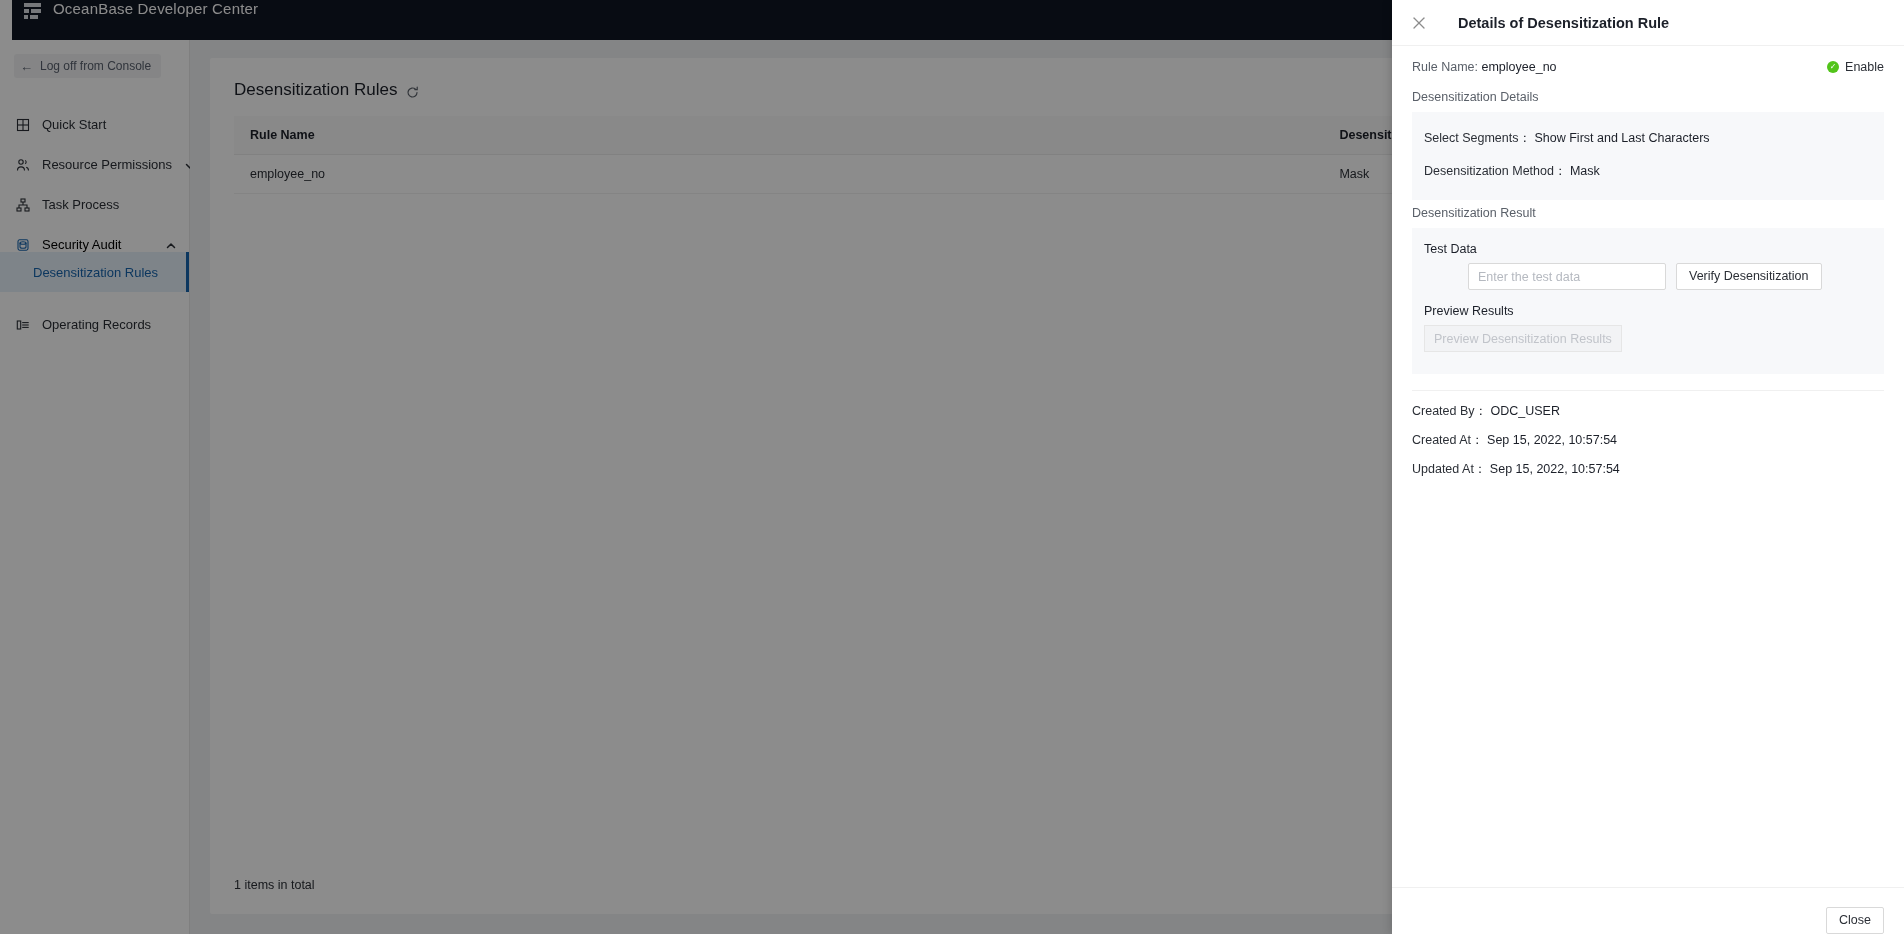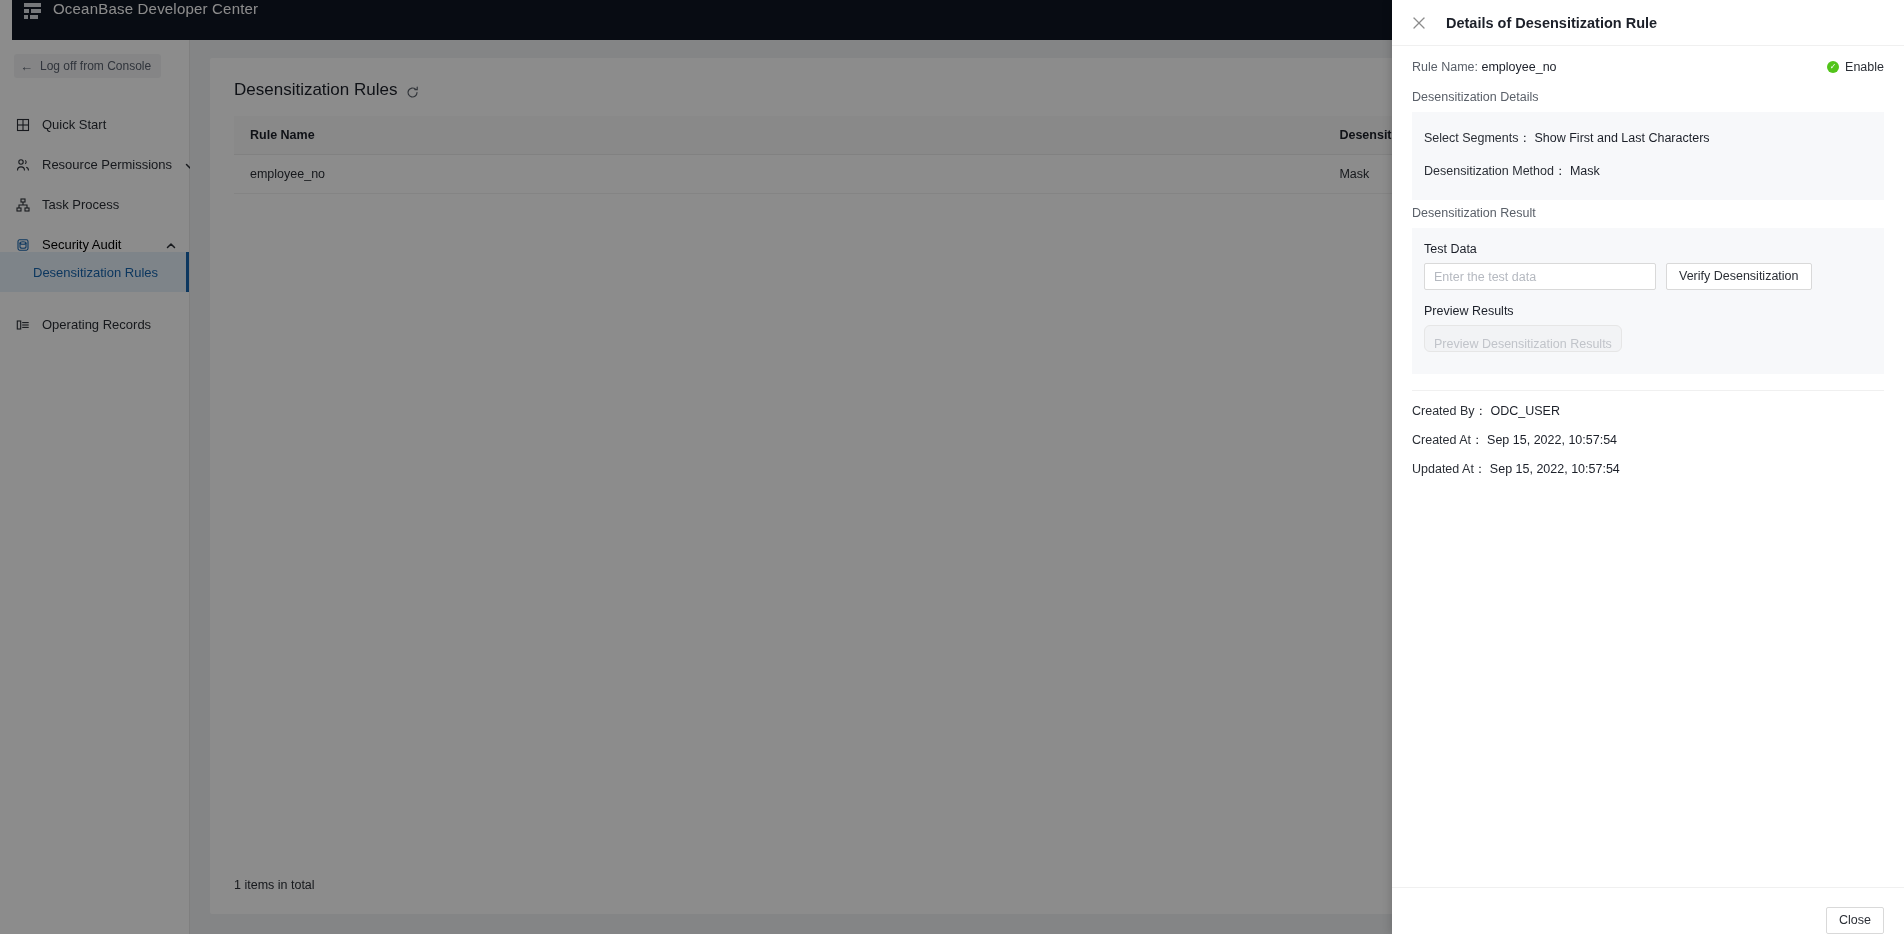--- a/index.html
+++ b/index.html
@@ -101,21 +101,21 @@
 
   
   .drawer {
     position:absolute; right:0; top:0; width:512px; height:934px;
     background:#ffffff; z-index:20;
     box-shadow:-2px 0 8px rgba(0,0,0,.15);
     display:flex; flex-direction:column;
   }
   .drawer-head {
     height:46px; flex:0 0 46px; border-bottom:1px solid #f0f0f0;
-    display:flex; align-items:center; padding:0 20px; gap:20px;
+    display:flex; align-items:center; padding:0 20px; gap:32px;
   }
   .close-x { width:14px; height:14px; color:#8c8c8c; display:block; cursor:pointer; }
   .drawer-title { font-size:14.5px; font-weight:700; color:#1c2029; }
 
   .drawer-body { flex:1 1 auto; overflow:auto; padding:0 20px; }
 
   .row-rule {
     display:flex; align-items:center; justify-content:space-between;
     padding:14px 0 10px 0; font-size:12.5px; color:#2b2f36;
   }
@@ -134,34 +134,34 @@
   .panel { background:#f7f8fa; padding:10px 0 12px 0; }
   .panel .prow {
     font-size:12.5px; color:#1c2029; padding:8px 0 8px 12px;
   }
   .panel .prow .k { color:#2b2f36; }
 
   .panel.result { padding:14px 12px 22px 12px; }
   .field-label { font-size:12.5px; color:#1c2029; margin-bottom:7px; }
   .field-row { display:flex; align-items:center; gap:10px; margin-bottom:14px; }
   .txt-input {
-    width:232px; height:27px; border:1px solid #d9d9d9; border-radius:2px;
+    width:198px; height:27px; border:1px solid #d9d9d9; border-radius:2px;
     background:#fff; font-size:12.5px; color:#2b2f36; padding:0 9px;
-    font-family:"Liberation Sans", sans-serif; outline:none;
+    font-family:"Liberation Sans", sans-serif; outline:none;margin-left:44px;
   }
   .txt-input::placeholder { color:#b5b9c0; }
   .btn {
     height:27px; border:1px solid #d9d9d9; border-radius:2px; background:#fff;
     font-size:12.5px; color:#2b2f36; padding:0 12px; cursor:pointer;
     font-family:"Liberation Sans", sans-serif; line-height:25px;
   }
   .preview-box {
-    width:198px; height:27px; border:1px solid #e6e6e6; border-radius:6px;
+    width:198px; height:27px; border:1px solid #e6e6e6; border-radius:0;
     background:#f2f3f5; font-size:12.5px; color:#c1c4ca; padding:0 9px;
-    display:flex; align-items:flex-end;
+    display:flex; align-items:center;
   }
 
   .divider { height:1px; background:#f0f0f0; margin:16px 0 0 0; }
   .meta-row { font-size:12.5px; color:#1c2029; padding:12px 0 0 0; }
   .meta-row .k { color:#2b2f36; }
   .meta-row .v { color:#1c2029; }
 
   .drawer-foot {
     flex:0 0 47px; height:47px; border-top:1px solid #f0f0f0;
     display:flex; align-items:flex-end; justify-content:flex-end;

